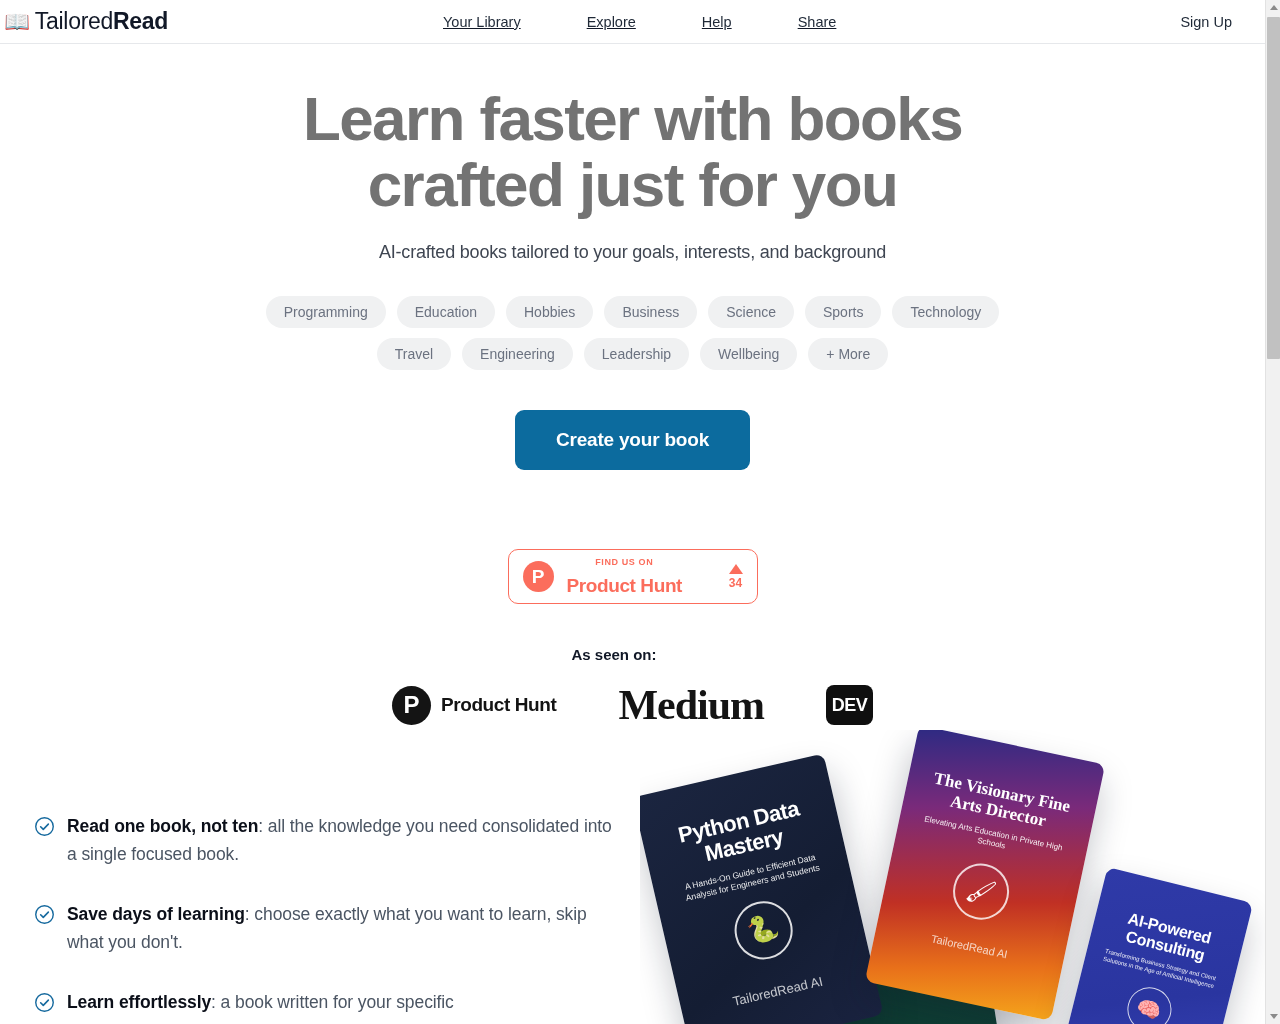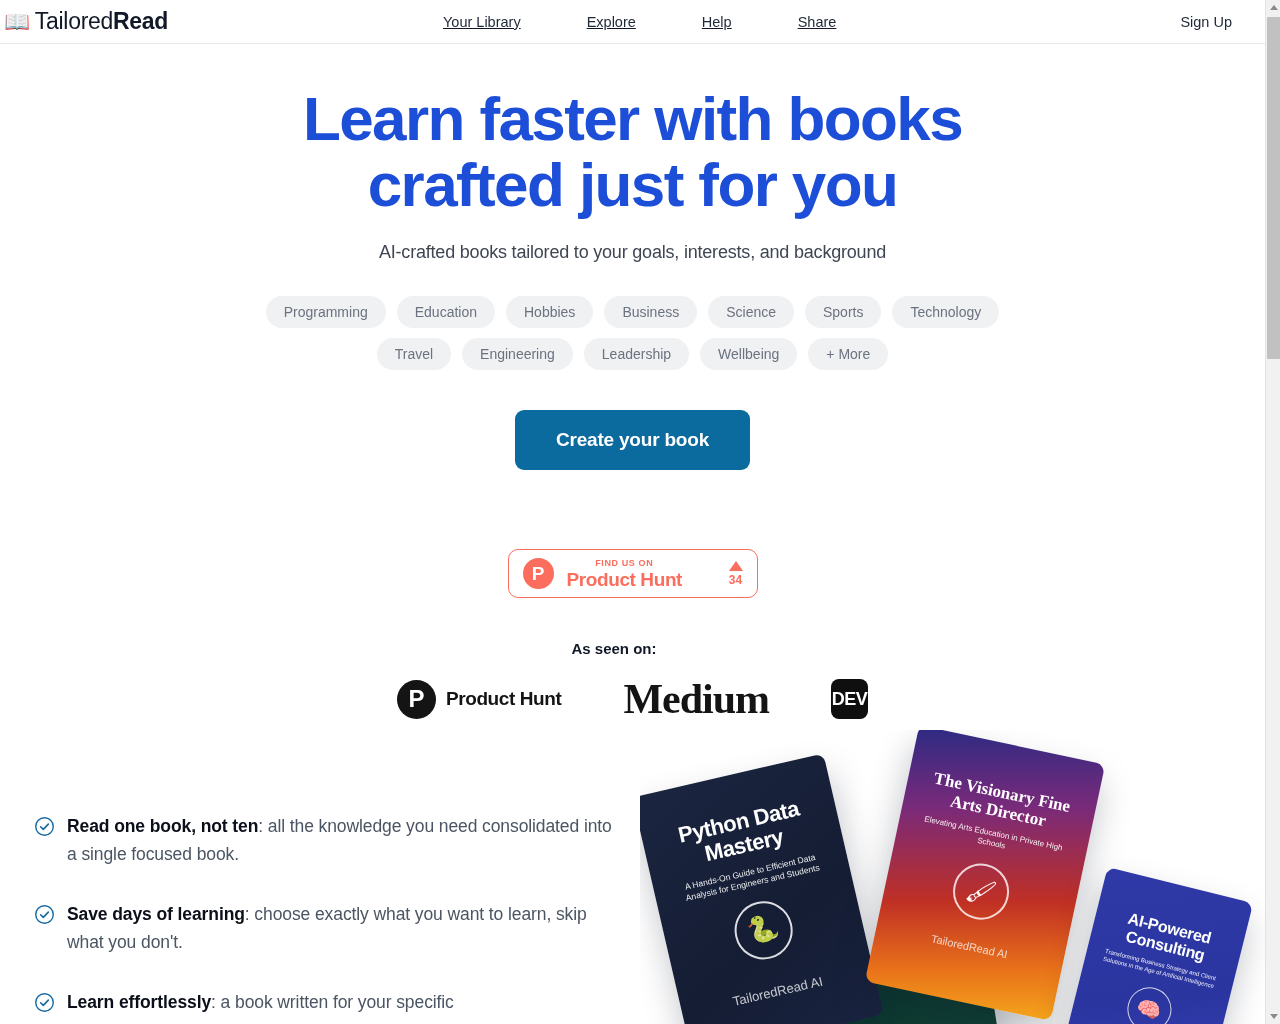--- a/index.html
+++ b/index.html
@@ -58,21 +58,21 @@
     white-space: nowrap;
   }
 
   
   .hero { width: 1265px; text-align: center; padding-top: 42px; }
   .headline {
     font-size: 62px;
     line-height: 66px;
     font-weight: 800;
     letter-spacing: -1.6px;
-    color: #1d4ed8;
+    color: #737373;
     max-width: 700px;
     margin: 0 auto;
   }
   .subhead {
     margin-top: 24px;
     font-size: 18px;
     color: #3f4652;
     letter-spacing: -0.2px;
   }
 
@@ -128,21 +128,21 @@
   .ph-logo {
     width: 31px; height: 31px; border-radius: 50%;
     background: #fb6d5c;
     color: #fff; font-weight: 700; font-size: 19px;
     display: flex; align-items: center; justify-content: center;
     flex: none;
   }
   .ph-texts { display: flex; flex-direction: column; line-height: 1; }
   .ph-kicker {
     font-size: 9px; font-weight: 700; letter-spacing: 0.6px;
-    color: #fb6d5c; margin-bottom: 2px;
+    color: #fb6d5c; margin-bottom: 9px;
   }
   .ph-name { font-size: 19px; font-weight: 700; color: #fb6d5c; letter-spacing: -0.4px; }
   .ph-votes {
     margin-left: auto; text-align: center; color: #fb6d5c;
     display: flex; flex-direction: column; align-items: center; gap: 2px;
   }
   .ph-arrow {
     width: 0; height: 0;
     border-left: 7px solid transparent;
     border-right: 7px solid transparent;
@@ -173,21 +173,21 @@
     display: flex; align-items: center; justify-content: center;
   }
   .logo-ph .txt { font-size: 19px; font-weight: 700; color: #141414; letter-spacing: -0.4px; }
   .logo-reddit { display: flex; align-items: center; gap: 8px; }
   .logo-reddit .txt { font-size: 33px; font-weight: 700; color: #141414; letter-spacing: -1.4px; }
   .logo-medium {
     font-family: "Liberation Serif", serif;
     font-size: 42px; font-weight: 700; color: #141414; letter-spacing: -1px;
   }
   .logo-dev {
-    width: 37px; height: 40px; border-radius: 8px; background: #0f0f0f;
+    width: 47px; height: 40px; border-radius: 8px; background: #0f0f0f;
     color: #fff; font-size: 18px; font-weight: 800; letter-spacing: -0.5px;
     display: flex; align-items: center; justify-content: center;
   }
 
   
   .features {
     position: absolute;
     left: 34px; top: 812px;
     width: 590px;
   }

